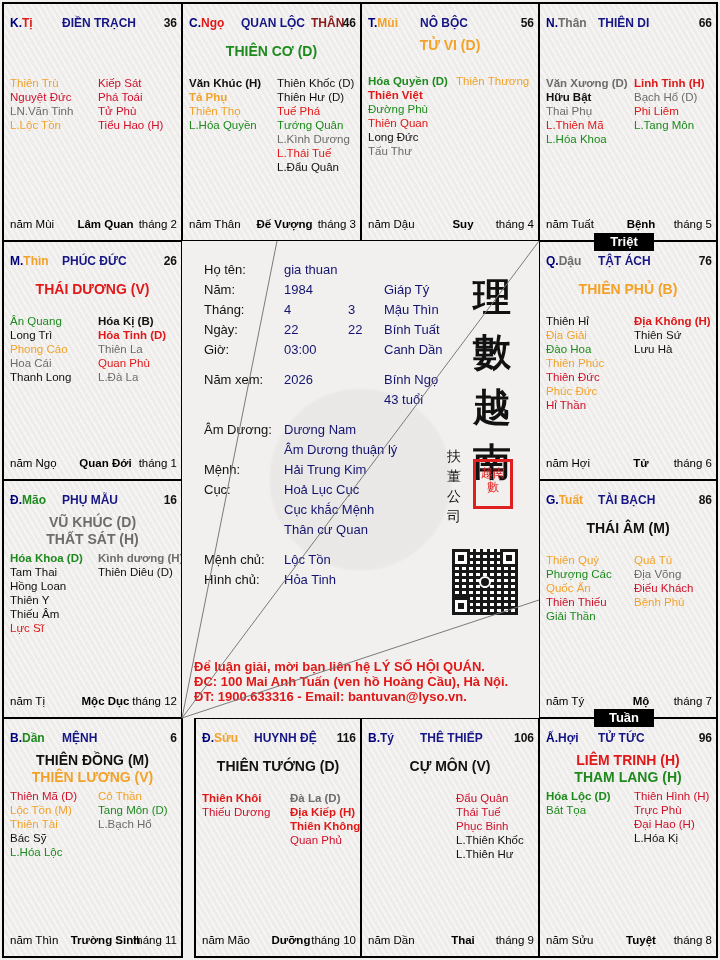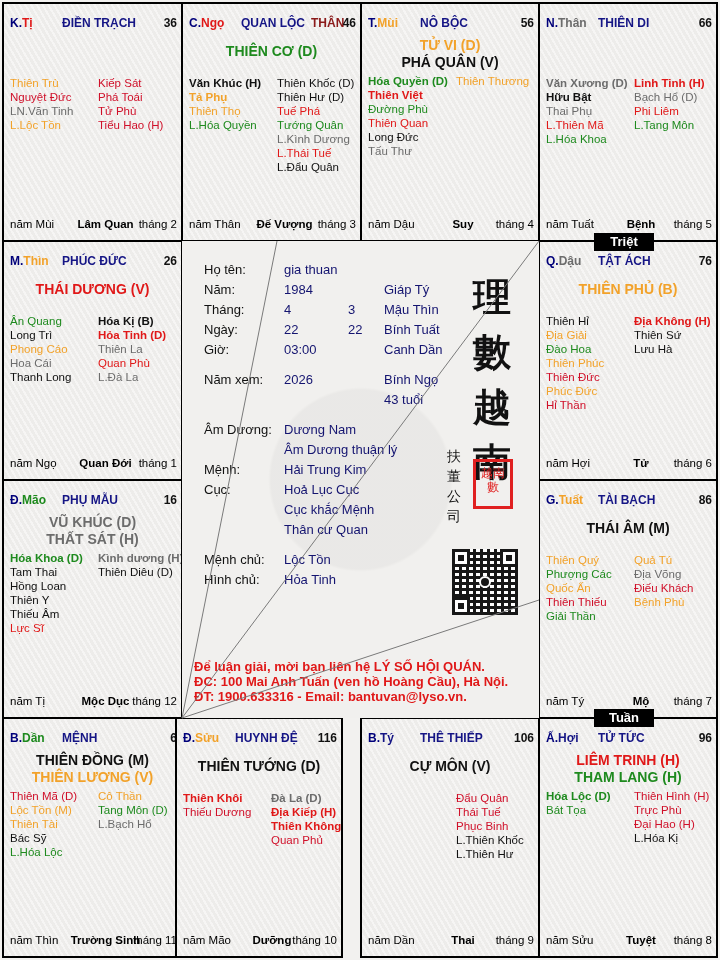--- a/index.html
+++ b/index.html
@@ -104,21 +104,20 @@
     </div>
     </div>
   <div class="cell" style="left:360px;top:2px;width:180px;height:240px;">
     <div class="hdr">
       <span class="branch"><span class="stem">T.</span><span class="org">Mùi</span></span>
       <span class="palace"><span>NÔ BỘC</span></span>
       <span class="age">56</span>
     </div>
       <div class="main" style="top:33px">
         <div class="org">TỬ VI (D)</div>
-        <div class="blk">PHÁ QUÂN (V)</div>
       </div>
       <div class="col" style="left:6px;top:70px">
         <div class="grn b">Hóa Quyền (D)</div>
         <div class="red b">Thiên Việt</div>
         <div class="grn">Đường Phù</div>
         <div class="red">Thiên Quan</div>
         <div class="blk">Long Đức</div>
         <div class="gry">Tấu Thư</div>
       </div>
       <div class="col" style="left:94px;top:70px">
@@ -290,21 +289,21 @@
         <div class="org">Cô Thần</div>
         <div class="grn">Tang Môn (D)</div>
         <div class="gry">L.Bạch Hổ</div>
       </div>
     <div class="foot">
       <span class="year">năm Thìn</span>
       <span class="phase">Trường Sinh</span>
       <span class="month">tháng 11</span>
     </div>
     </div>
-  <div class="cell" style="left:175px;top:717px;width:168px;height:241px;">
+  <div class="cell" style="left:194px;top:717px;width:168px;height:241px;">
     <div class="hdr">
       <span class="branch"><span class="stem">Đ.</span><span class="org">Sửu</span></span>
       <span class="palace"><span>HUYNH ĐỆ</span></span>
       <span class="age">116</span>
     </div>
       <div class="main" style="top:39px">
         <div class="blk">THIÊN TƯỚNG (D)</div>
       </div>
       <div class="col" style="left:6px;top:72px">
         <div class="red b">Thiên Khôi</div>

